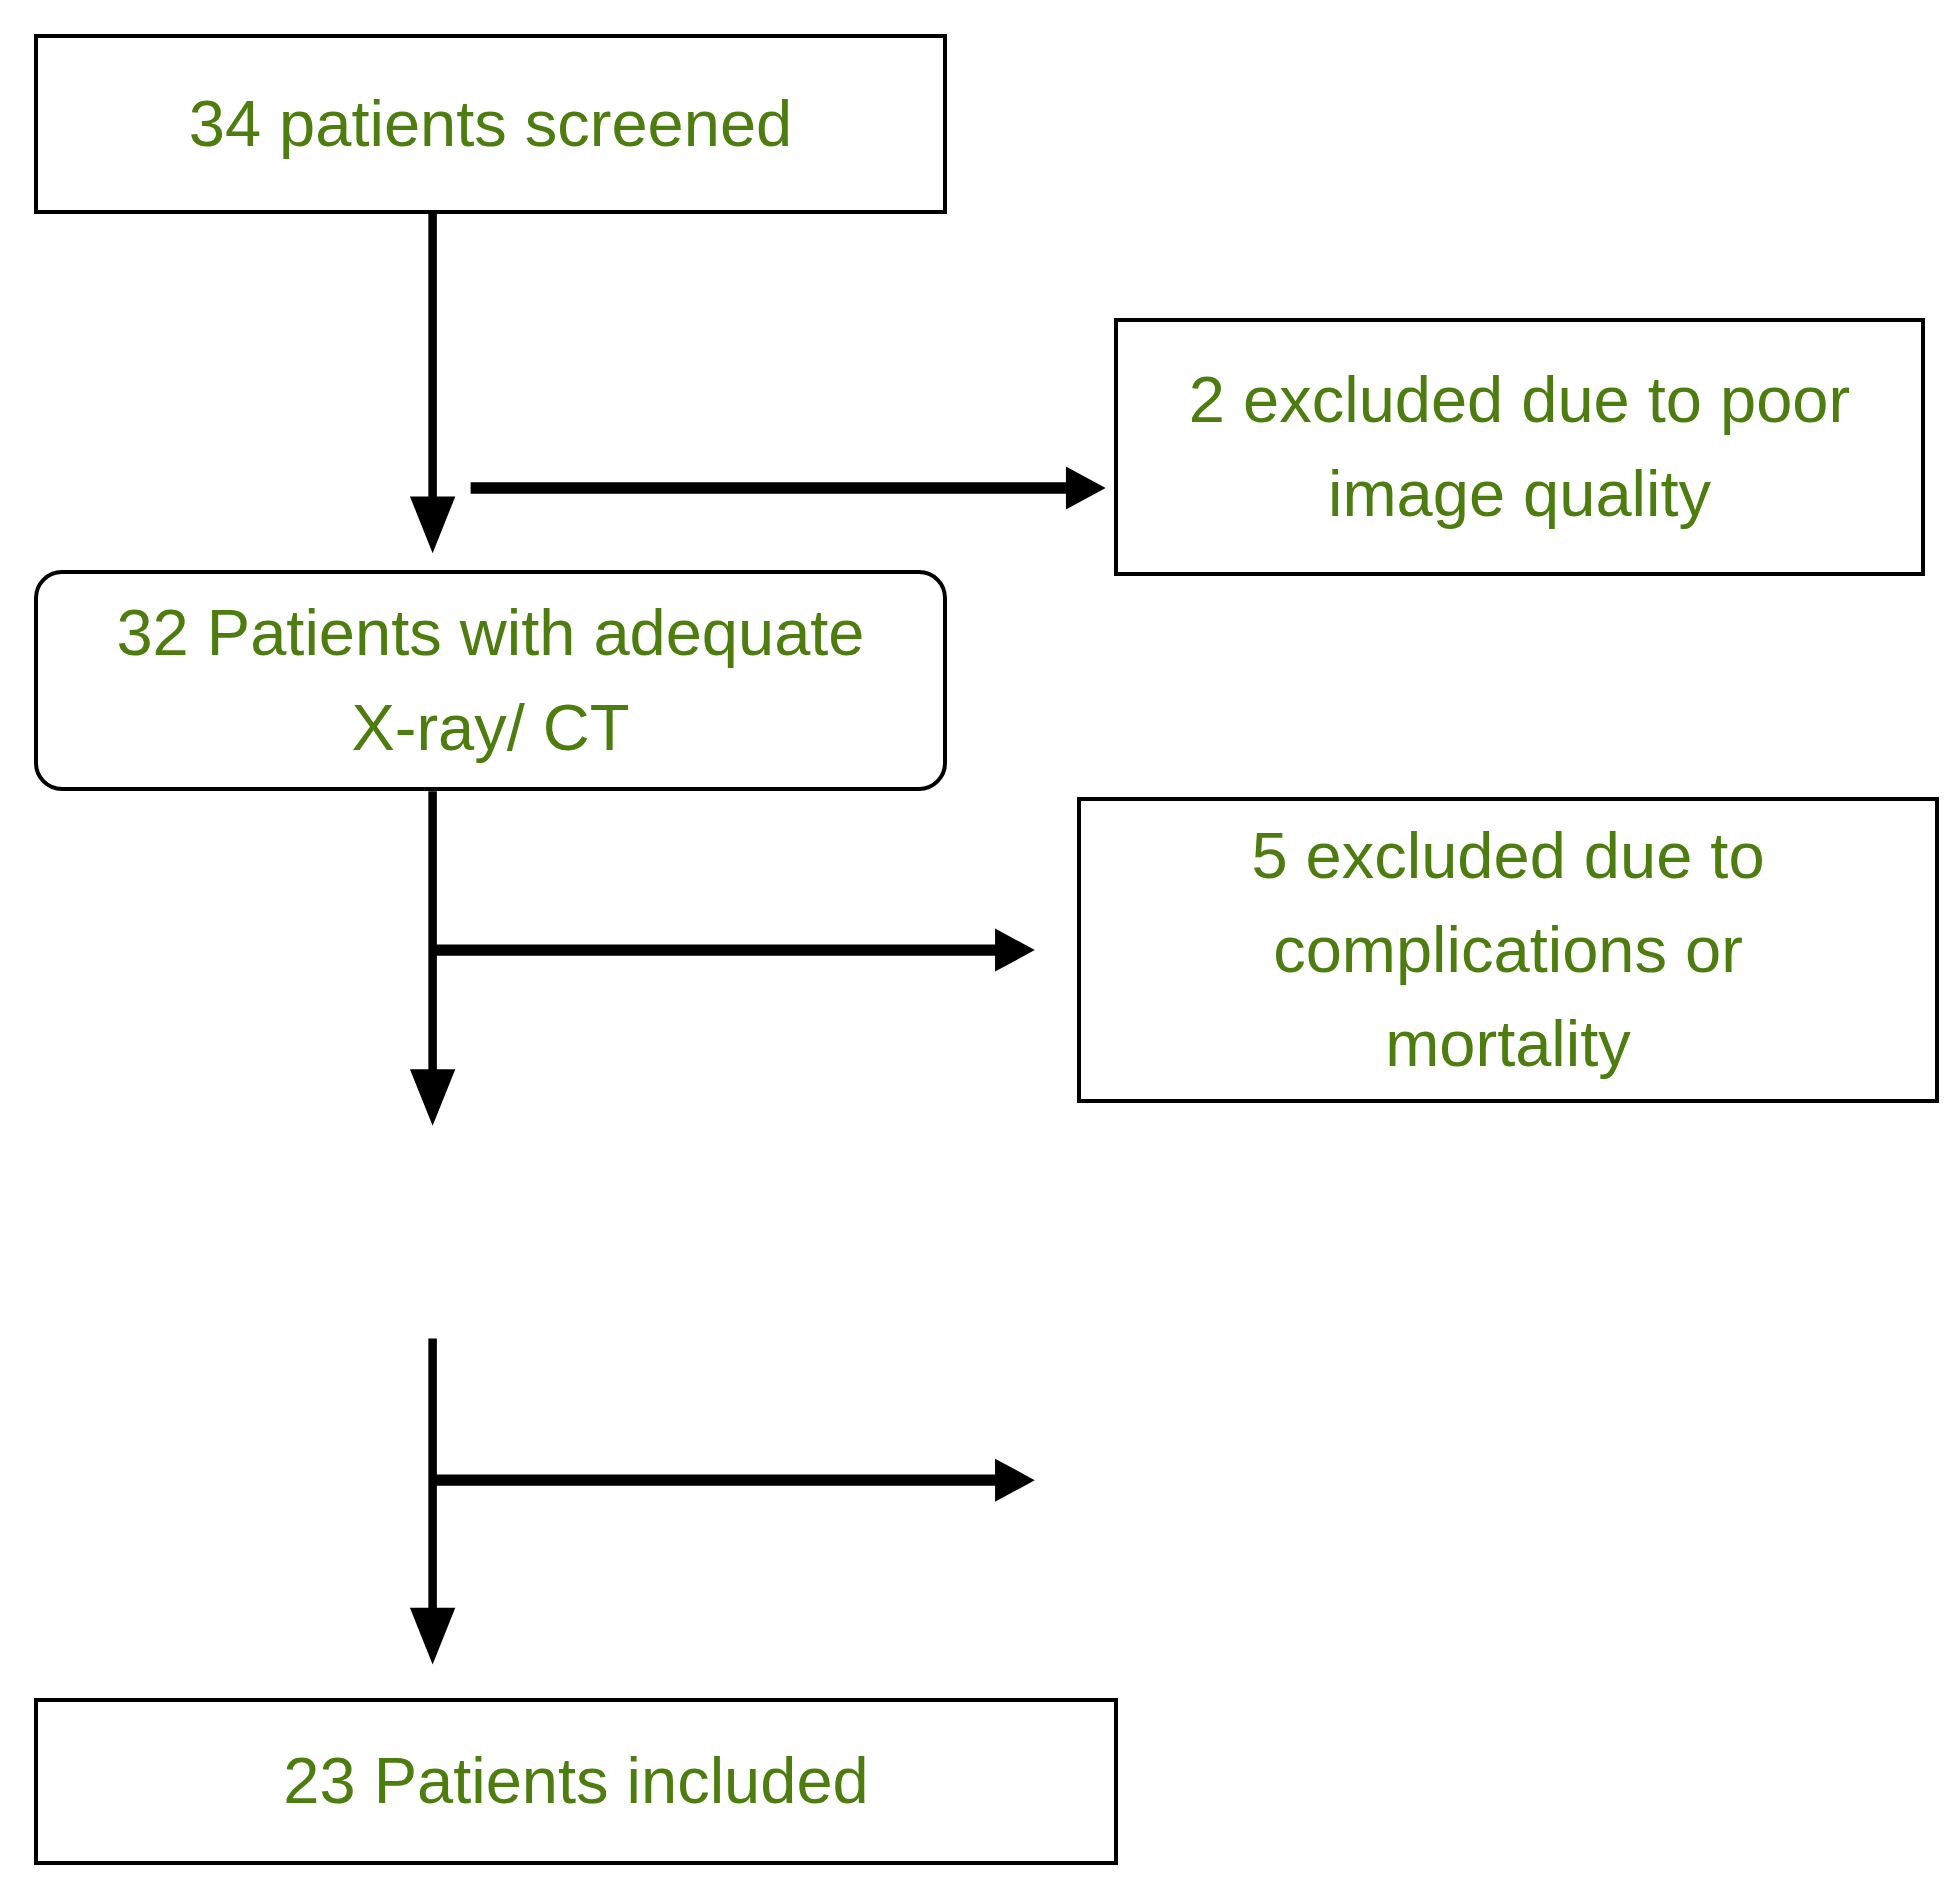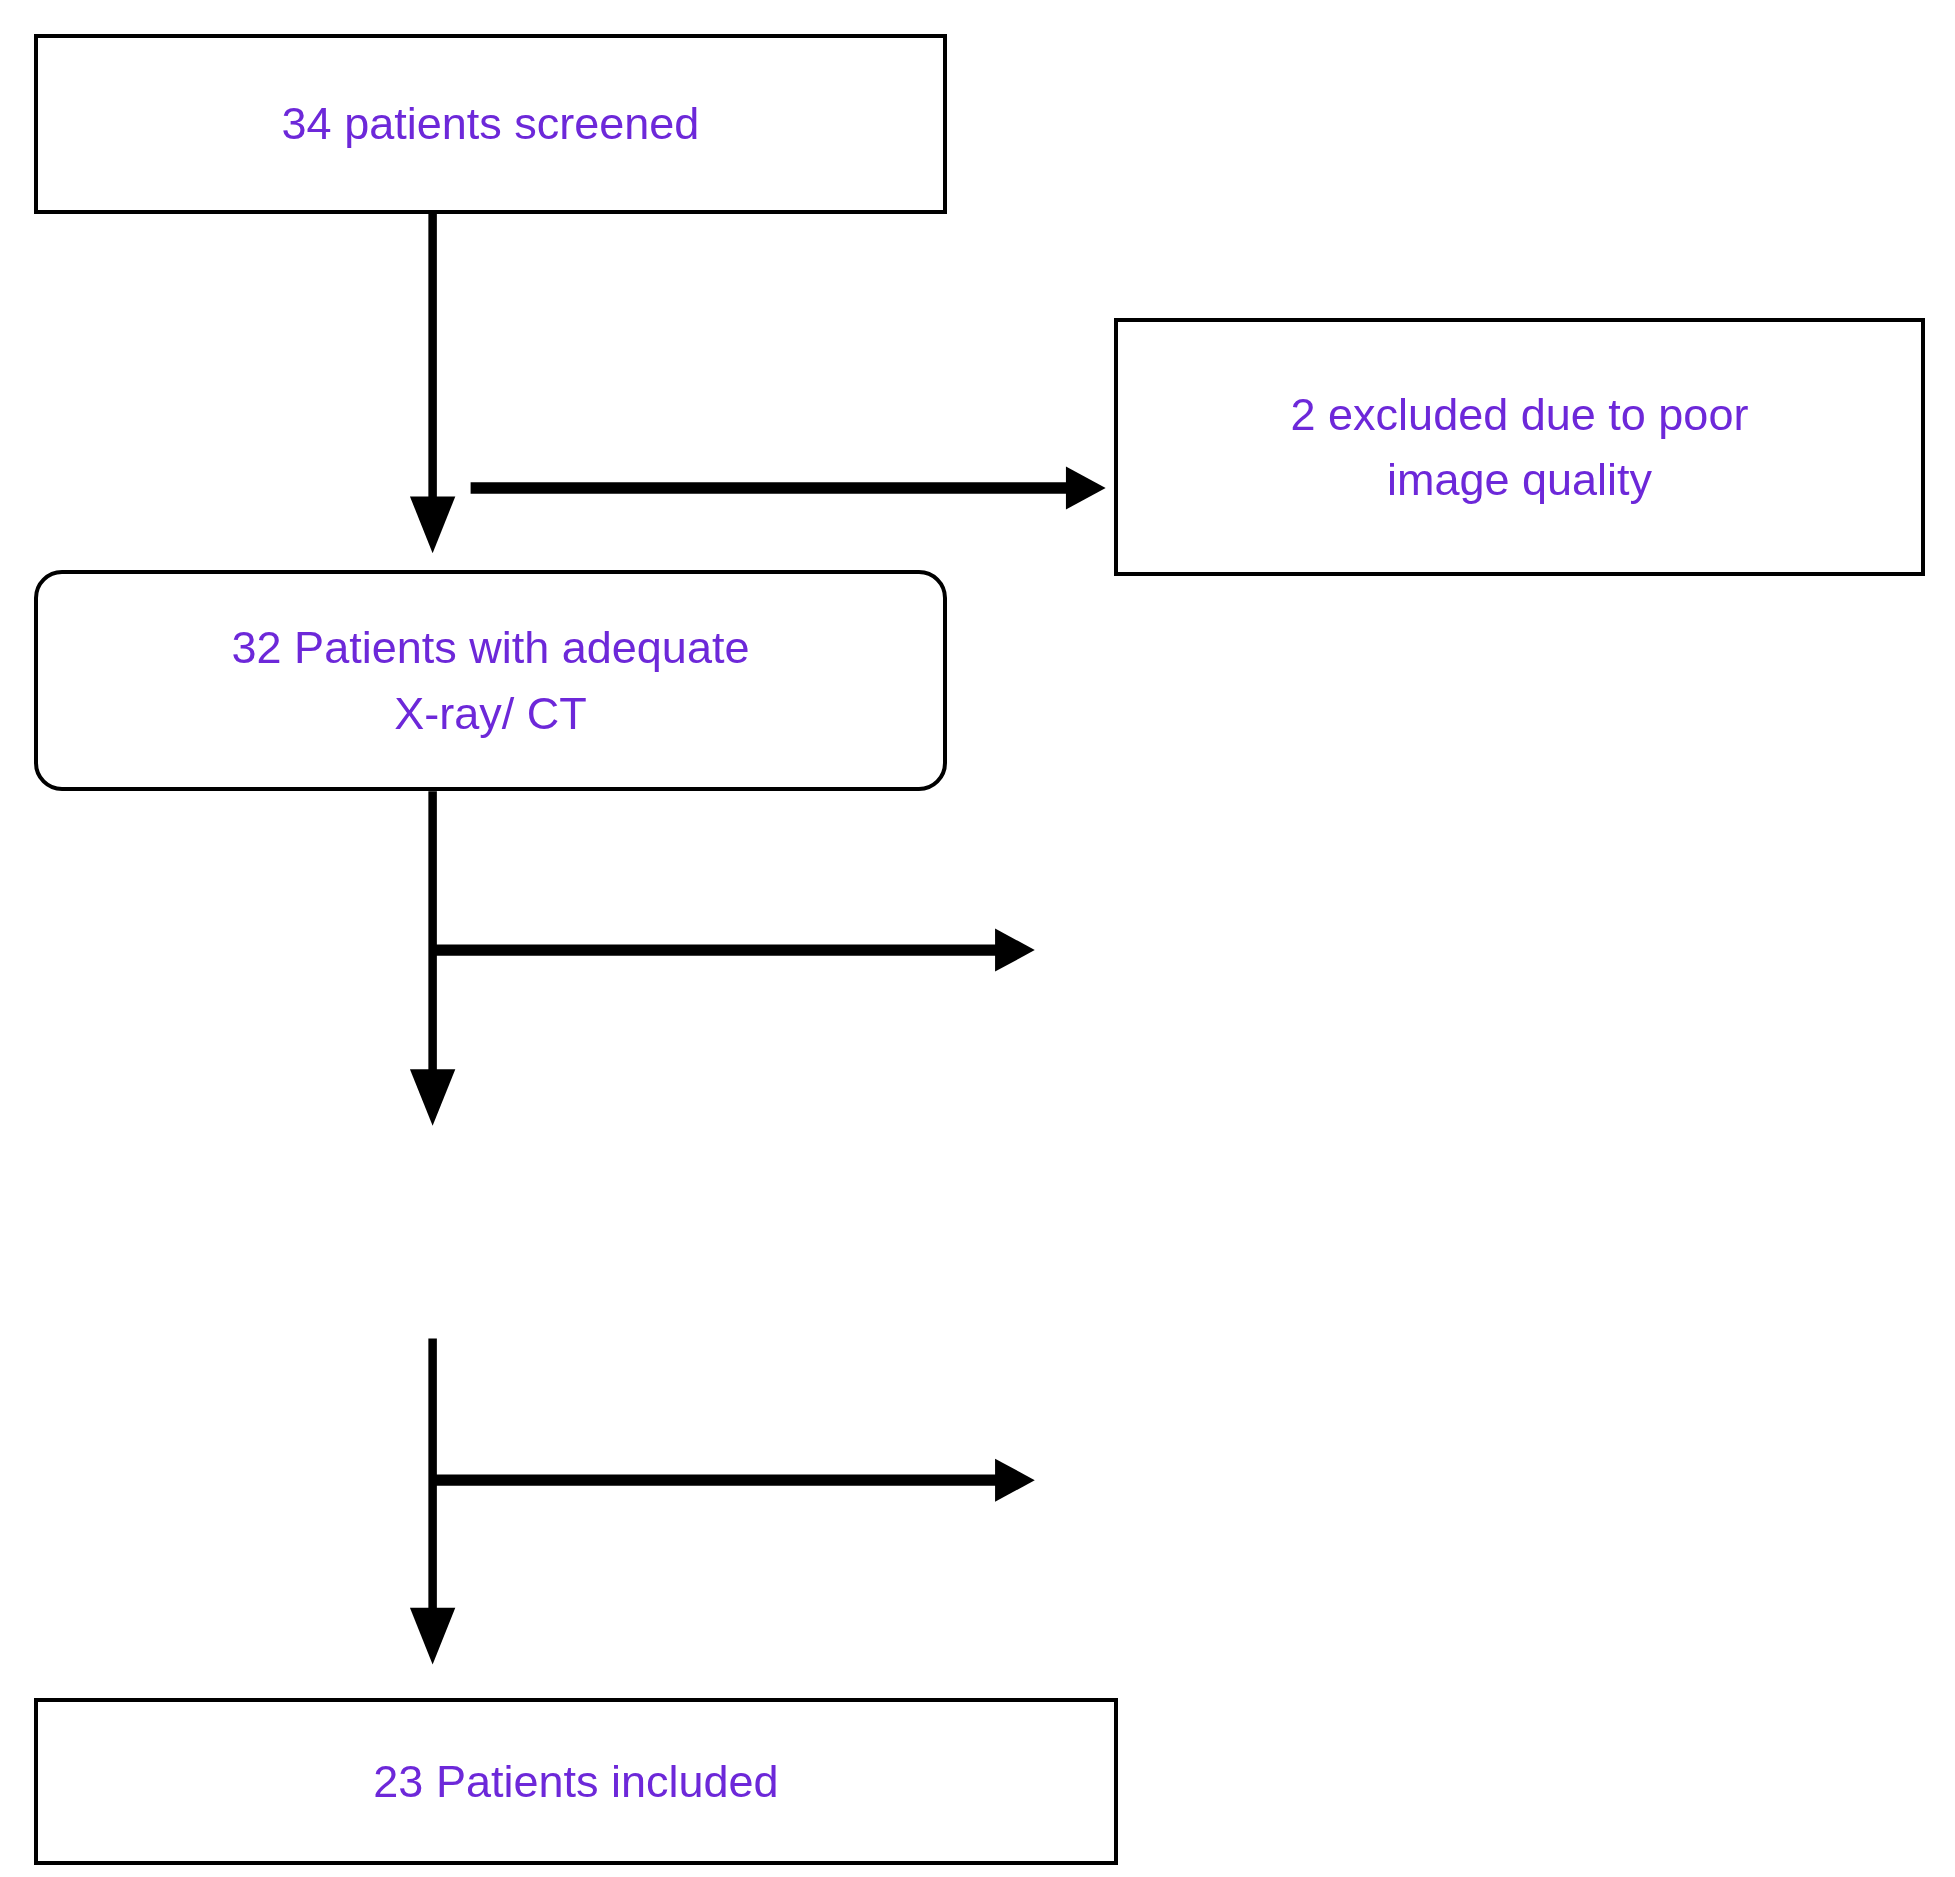--- a/index.html
+++ b/index.html
@@ -29,23 +29,23 @@
   .node {
     position: absolute;
     box-sizing: border-box;
     border: 4.5px solid #000000;
     background: #ffffff;
     display: flex;
     align-items: center;
     justify-content: center;
     text-align: center;
     white-space: pre-line;
-    font-size: 45px;
+    font-size: 65px;
     line-height: 1.45;
-    color: #6d28d9;
+    color: #4d7c0f;
   }
   
   .node-screened  { left: 34px;   top: 34px;   width: 913px; height: 180px; }
   .node-adequate  { left: 34px;   top: 570px; width: 913px; height: 221px; border-radius: 28px; }
   .node-suitable  { left: 34px;   top: 1160px; width: 913px; height: 179px; }
   .node-included  { left: 34px;   top: 1698px; width: 1084px; height: 167px; }
   
   .node-excl-image    { left: 1114px; top: 318px;  width: 811px; height: 258px; }
   .node-excl-compl    { left: 1077px; top: 797px; width: 862px; height: 306px; }
   .node-excl-consent  { left: 1077px; top: 1370px; width: 851px; height: 238px; }
@@ -89,19 +89,22 @@
   </svg>
 
   <div class="node node-screened">34 patients screened</div>
 
   <div class="node node-excl-image">2 excluded due to poor
 image quality</div>
 
   <div class="node node-adequate">32 Patients with adequate
 X-ray/ CT</div>
 
+  <div class="node node-excl-compl">5 excluded due to
+complications or
+mortality</div>
 
 
 
   <div class="node node-included">23 Patients included</div>
 
 </div>
 
 
 </body></html>

